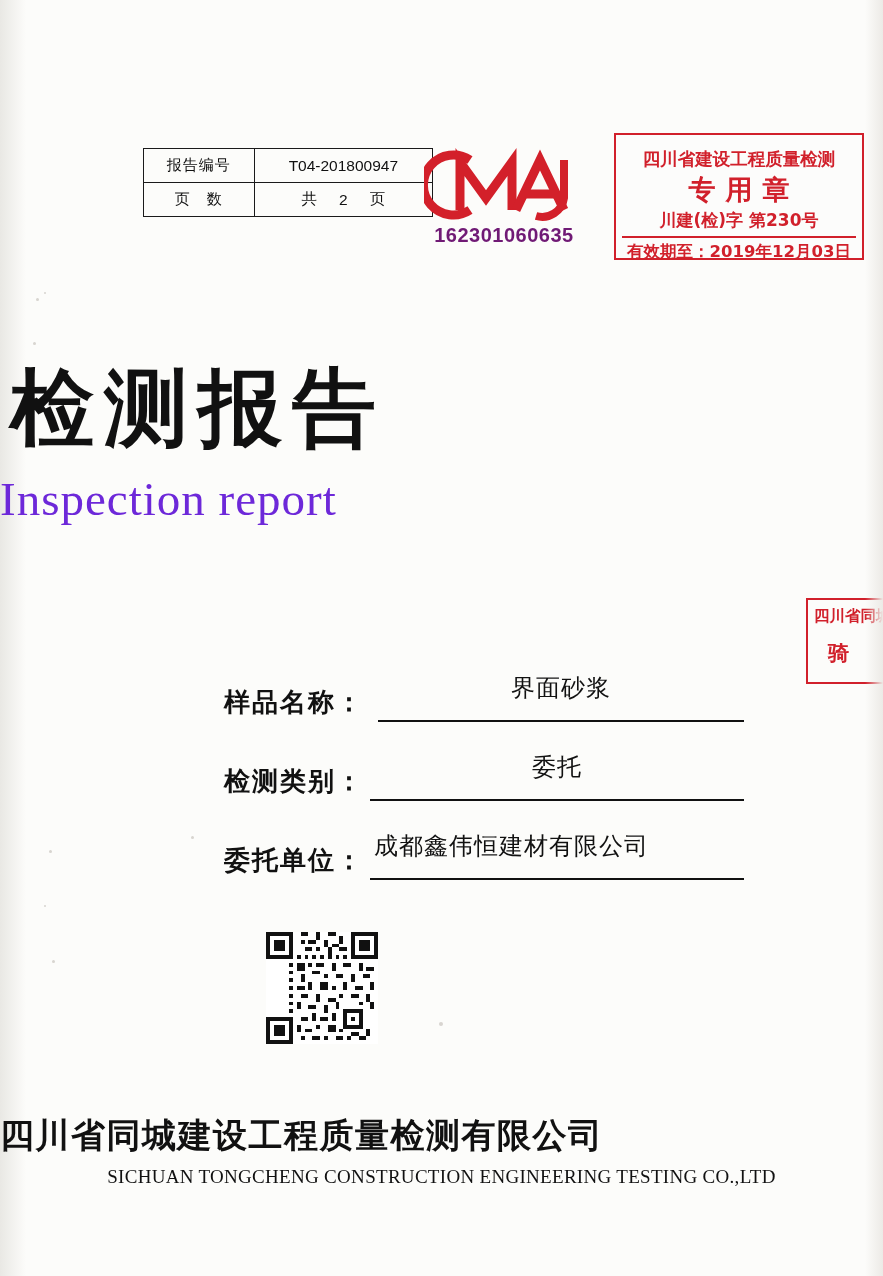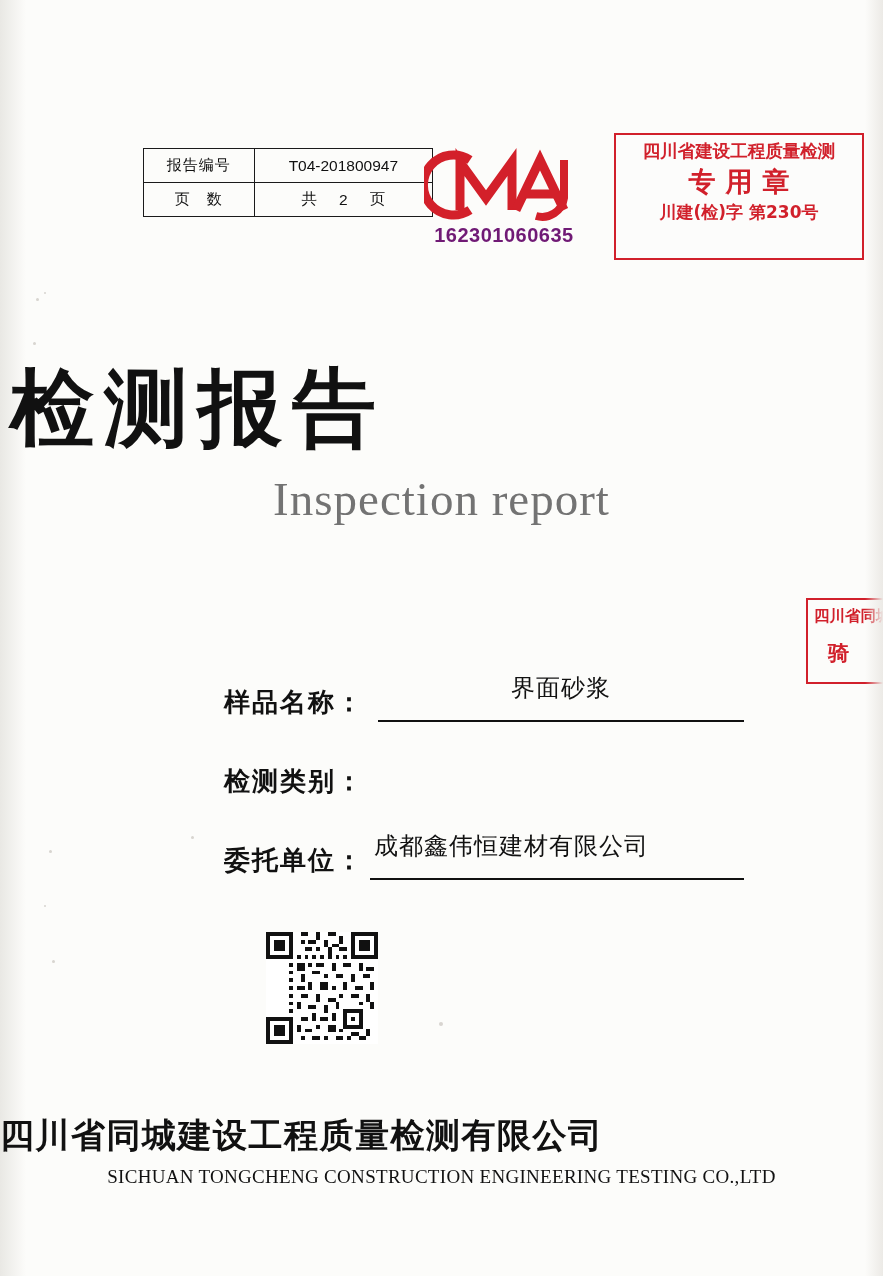--- a/index.html
+++ b/index.html
@@ -92,21 +92,21 @@
     position: absolute;
     left: 614px;
     top: 133px;
     width: 250px;
     height: 127px;
     border: 2.6px solid #d1202b;
     color: #d1202b;
     font-family: "DejaVu Sans", sans-serif;
     text-align: center;
     box-sizing: border-box;
-    padding-top: 4px;
+    padding-top: 12px;
     background: rgba(255,255,255,0.2);
   }
   .stamp-l1 {
     font-size: 17.5px;
     font-weight: 700;
     letter-spacing: 0px;
     white-space: nowrap;
   }
   .stamp-l2 {
     font-size: 27px;
@@ -158,24 +158,24 @@
     font-size: 84px;
     letter-spacing: 10px;
     color: #111;
     text-indent: 10px;
   }
   .title-en {
     position: absolute;
     top: 472px;
     left: 0;
     width: 883px;
-    text-align: center;
+    text-align: left;
     font-family: "Liberation Serif", serif;
     font-size: 47px;
-    color: #737373;
+    color: #6d28d9;
     letter-spacing: 1px;
   }
 
   
   .fields {
     position: absolute;
     left: 224px;
     top: 686px;
     width: 520px;
   }
@@ -288,37 +288,39 @@
         <path d="M140 14 L140 52 A22 22 0 0 1 112 70" stroke-width="8"></path>
       </g>
     </svg>
     <div class="cma-num">162301060635</div>
   </div>
 
   <div class="stamp">
     <div class="stamp-l1">四川省建设工程质量检测</div>
     <div class="stamp-l2">专用章</div>
     <div class="stamp-l3">川建(检)字 第230号</div>
+    <div class="stamp-l4">有效期至：2019年12月03日</div>
   </div>
 
   <div class="edge-stamp">
     <div class="es1">四川省同城</div>
     <div class="es2">骑</div>
   </div>
 
   <div class="title-cn">检测报告</div>
   <div class="title-en">Inspection  report</div>
 
   <div class="fields">
     <div class="field-row r1">
       <span class="field-label">样品名称：</span>
       <span class="field-value">界面砂浆</span>
     </div>
     <div class="field-row r2">
       <span class="field-label">检测类别：</span>
+      <span class="field-value">委托</span>
     </div>
     <div class="field-row r3">
       <span class="field-label">委托单位：</span>
       <span class="field-value">成都鑫伟恒建材有限公司</span>
     </div>
   </div>
 
   <svg class="qr" viewBox="0 0 29 29" shape-rendering="crispEdges">
     <rect width="29" height="29" fill="#ffffff"></rect>
     <g fill="#111111">

